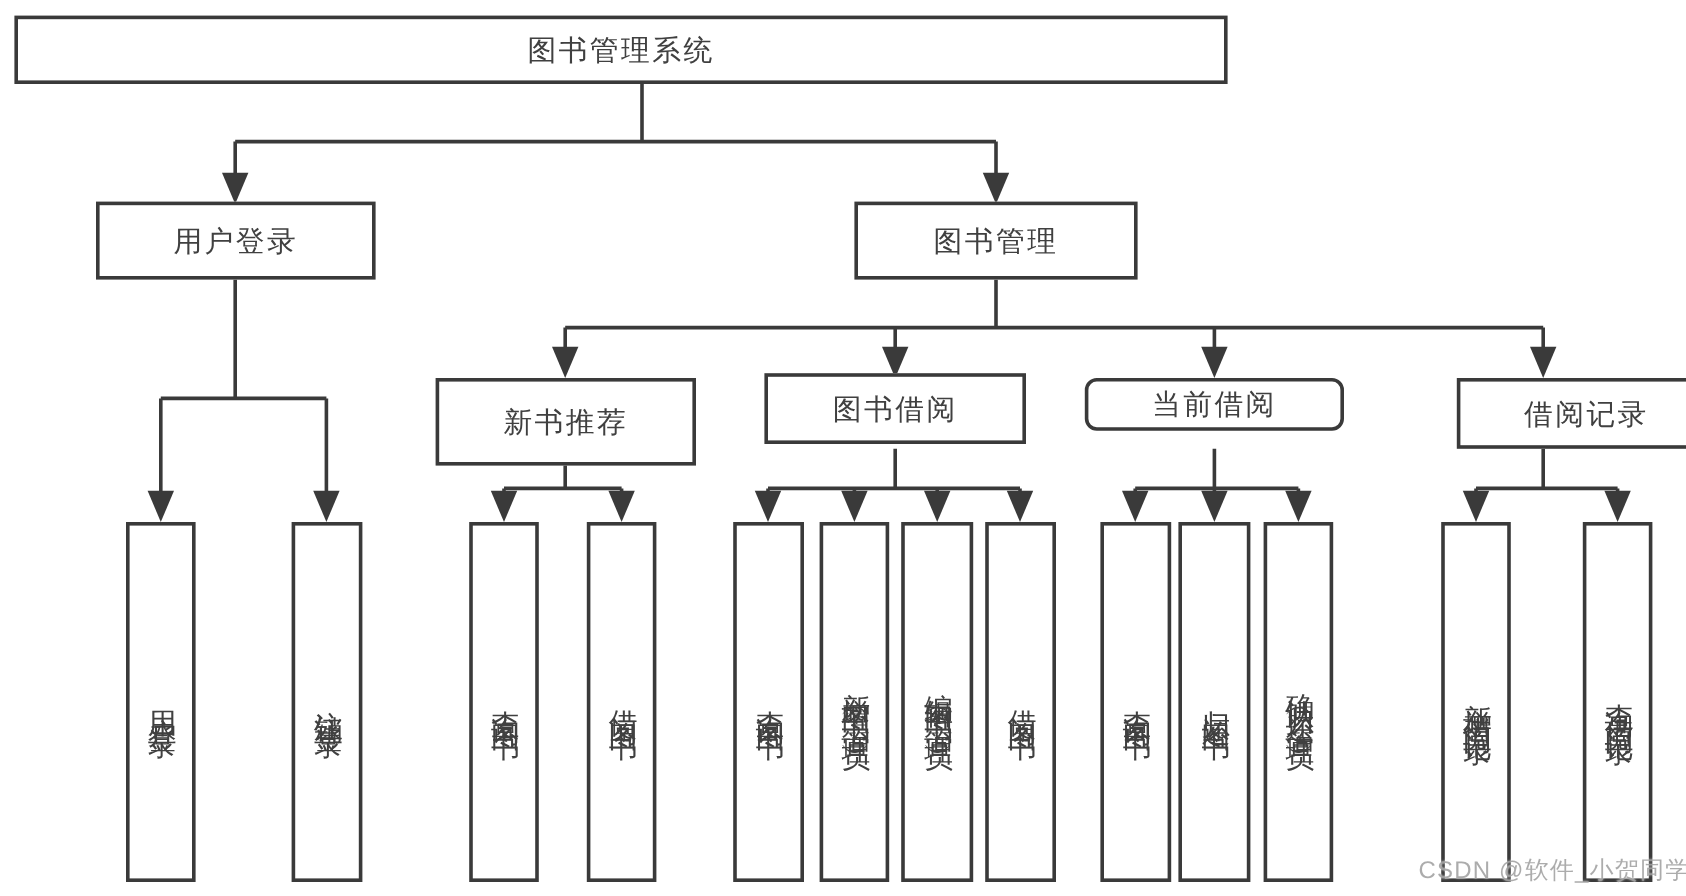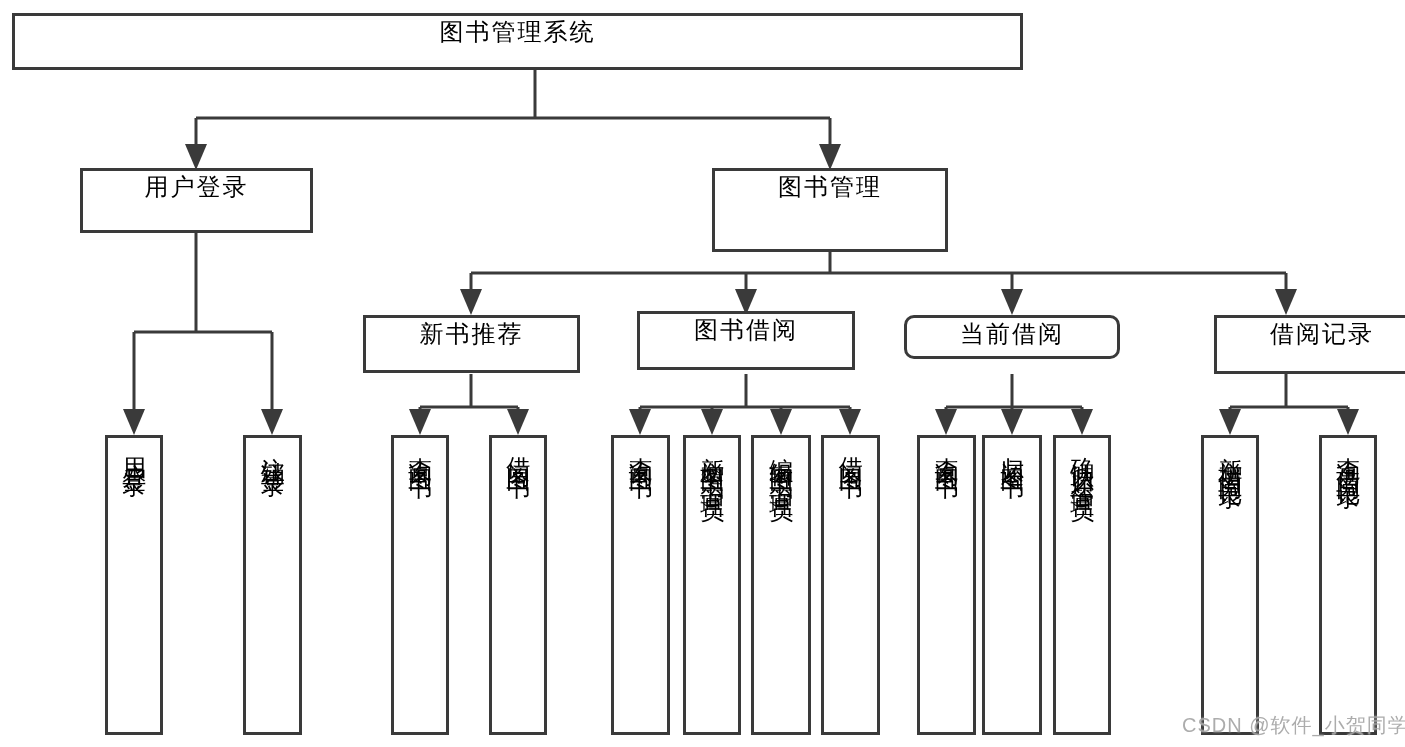--- a/index.html
+++ b/index.html
@@ -9,38 +9,38 @@
     background:#ffffff;
     font-family:"Liberation Sans", sans-serif;
     overflow:hidden;
   }
   .connector-layer { position:absolute; left:0; top:0; width:1405px; height:747px; }
   .box {
     position:absolute;
     box-sizing:border-box;
     border:3px solid #3a3a3a;
     background:#ffffff;
-    display:flex; justify-content:center;
-    color:#000000;
+    display:flex; align-items:center; justify-content:center;
+    color:#404040;
   }
   .hbox { font-size:24px; letter-spacing:2px; white-space:nowrap; }
   .vbox .vlabel {
     writing-mode:vertical-rl;
     text-orientation:mixed;
     font-size:24px;
     letter-spacing:6px;
     line-height:1.1;
   }
   
   .n-root { left:12px;  top:13px;  width:1011px; height:57px; }
   
   .n-l2a  { left:80px;  top:168px; width:233px; height:65px; }
-  .n-l2b  { left:712px; top:168px; width:236px; height:84px; }
+  .n-l2b  { left:712px; top:168px; width:236px; height:65px; }
   
-  .n-l3a  { left:363px; top:315px; width:217px; height:58px; }
+  .n-l3a  { left:363px; top:315px; width:217px; height:73px; }
   .n-l3b  { left:637px; top:311px; width:218px; height:59px; }
   .n-l3c  { left:904px; top:315px; width:216px; height:44px;border-radius:10px; }
   .n-l3d  { left:1178px;top:315px; width:216px; height:59px;margin-left:36px; }
   
   .leaf { top:435px; height:300px; }
   .n-a1 { left:105px;  width:58px; }
   .n-a2 { left:243px;  width:59px; }
   .n-b1 { left:391px;  width:58px; }
   .n-b2 { left:489px;  width:58px; }
   .n-c1 { left:611px;  width:59px; }

